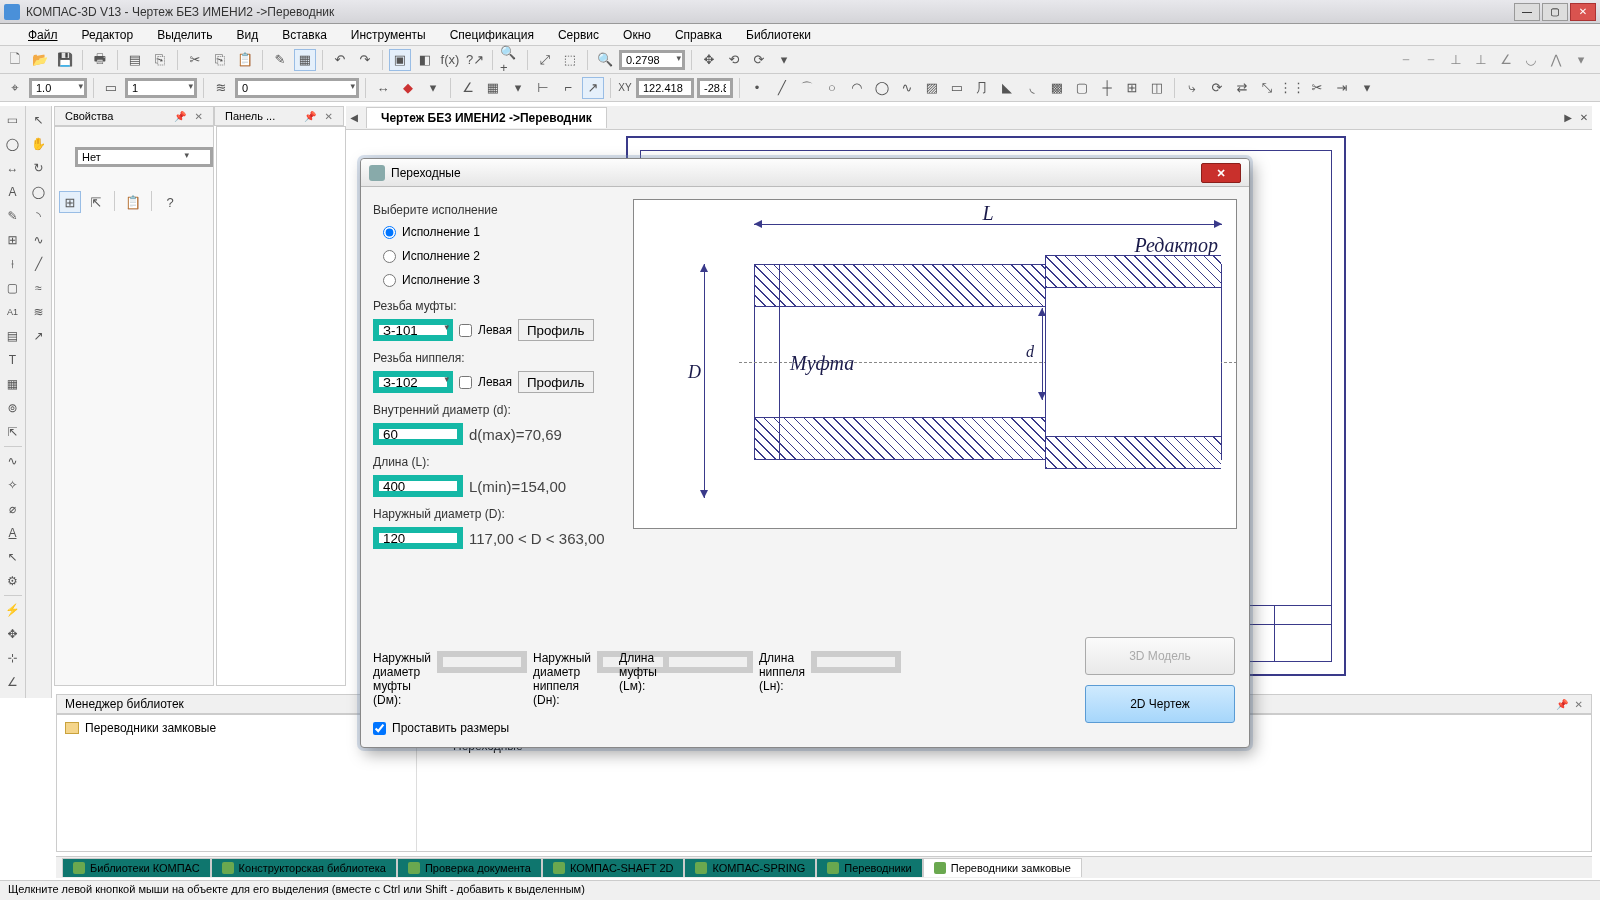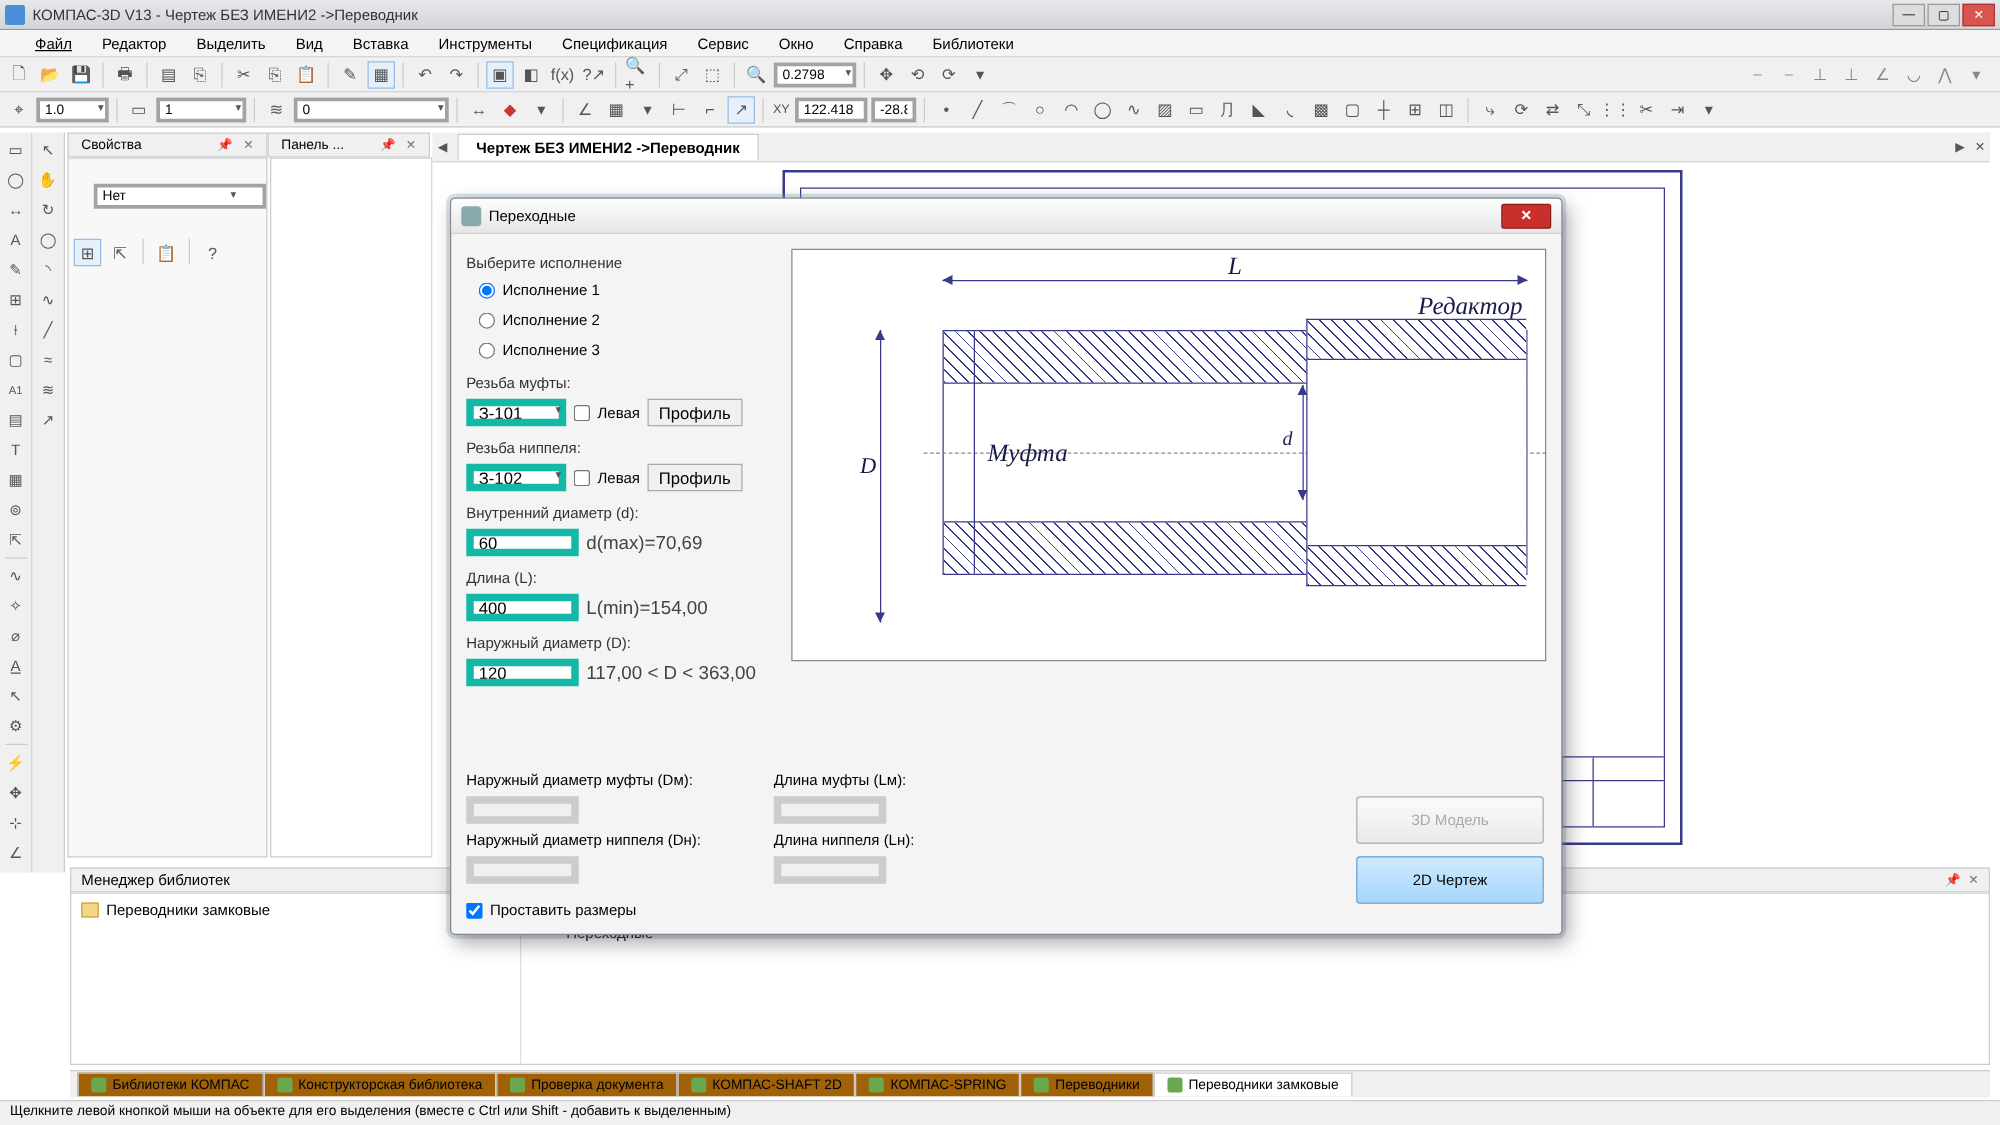--- a/index.html
+++ b/index.html
@@ -69,21 +69,21 @@
 
 .lib-content { position: absolute; left: 56px; right: 8px; top: 714px; height: 138px; background: #fff; border: 1px solid #ccc; display: flex; }
 .lib-left { width: 360px; border-right: 1px solid #ddd; padding: 4px; }
 .lib-left .item { display: flex; align-items: center; gap: 6px; padding: 2px 4px; }
 .lib-left .folder { width: 14px; height: 12px; background: #f5d58a; border: 1px solid #c9a23c; }
 .lib-right { flex: 1; padding: 4px; }
 .lib-right .item { padding: 2px 4px 2px 32px; }
 
 
 .bottom-tabs { position: absolute; left: 56px; right: 8px; top: 856px; height: 22px; background: #f0f0f0; border-top: 1px solid #ccc; display: flex; align-items: center; padding: 0 6px; gap: 0; }
-.bottom-tabs .tab { padding: 3px 10px; border: 1px solid #ccc; border-bottom: none; background: #a16207; display: flex; align-items: center; gap: 5px; font-size: 11px; }
+.bottom-tabs .tab { padding: 3px 10px; border: 1px solid #ccc; border-bottom: none; background: #0f766e; display: flex; align-items: center; gap: 5px; font-size: 11px; }
 .bottom-tabs .tab.active { background: #fff; color: #000; }
 .bottom-tabs .tab .ico { width: 12px; height: 12px; background: #6aa84f; border-radius: 2px; }
 
 
 .statusbar { position: absolute; left: 0; right: 0; bottom: 0; height: 20px; background: #f0f0f0; border-top: 1px solid #ccc; padding: 2px 8px; font-size: 11px; }
 
 
 .dialog { position: absolute; left: 360px; top: 158px; width: 890px; height: 590px; background: #f4f4f4; border: 1px solid #888; box-shadow: 4px 6px 16px rgba(0,0,0,0.35), 0 0 0 3px rgba(130,160,200,0.3); border-radius: 4px; }
 .dialog .dlg-title { height: 28px; background: linear-gradient(#fdfdfd, #e6e6e6); display: flex; align-items: center; padding: 0 8px; border-bottom: 1px solid #bbb; border-radius: 4px 4px 0 0; }
 .dialog .dlg-title .ico { width: 16px; height: 16px; background: #8aa; border-radius: 3px; margin-right: 6px; }
@@ -97,21 +97,21 @@
 .inp { width: 90px; height: 22px; border: 6px solid #14b8a6; padding: 0 4px; background: #fff; }
 .inp.dis { background: #f0f0f0; border-color: #ccc; }
 .small-btn { height: 22px; padding: 0 8px; border: 1px solid #aaa; background: #f0f0f0; }
 .row { display: flex; align-items: center; gap: 6px; }
 .hint { font-size: 15px; color: #444; }
 .chk-row { display: flex; align-items: center; gap: 6px; }
 
 .dlg-right { flex: 1; position: relative; }
 .preview-box { border: 1px solid #888; background: #fff; height: 330px; position: relative; padding: 10px 14px; }
 .dlg-bottom-cols { position: absolute; left: 12px; bottom: 40px; display: flex; gap: 36px; }
-.col2 { display: flex; flex-direction: column; gap: 6px; width: 210px; }
+.col2 { display: flex; gap: 6px; width: 210px; }
 .dlg-buttons { position: absolute; right: 14px; bottom: 24px; display: flex; flex-direction: column; gap: 10px; }
 .big-btn { width: 150px; height: 38px; border: 1px solid #aaa; background: linear-gradient(#fbfbfb,#e9e9e9); border-radius: 3px; font-size: 12px; }
 .big-btn.highlight { background: linear-gradient(#cfeafe, #a6d6fb); border-color: #5a9bd4; }
 .big-btn.dis { color: #aaa; }
 
 
 .pv { position: absolute; }
 .pv-L { top: 4px; left: 120px; right: 14px; height: 26px; }
 .pv-L .line { position: absolute; left: 0; right: 0; top: 20px; border-top: 1px solid #3a3a8a; }
 .pv-L .arr { position: absolute; top: 16px; width: 0; height: 0; border-top: 4px solid transparent; border-bottom: 4px solid transparent; }

